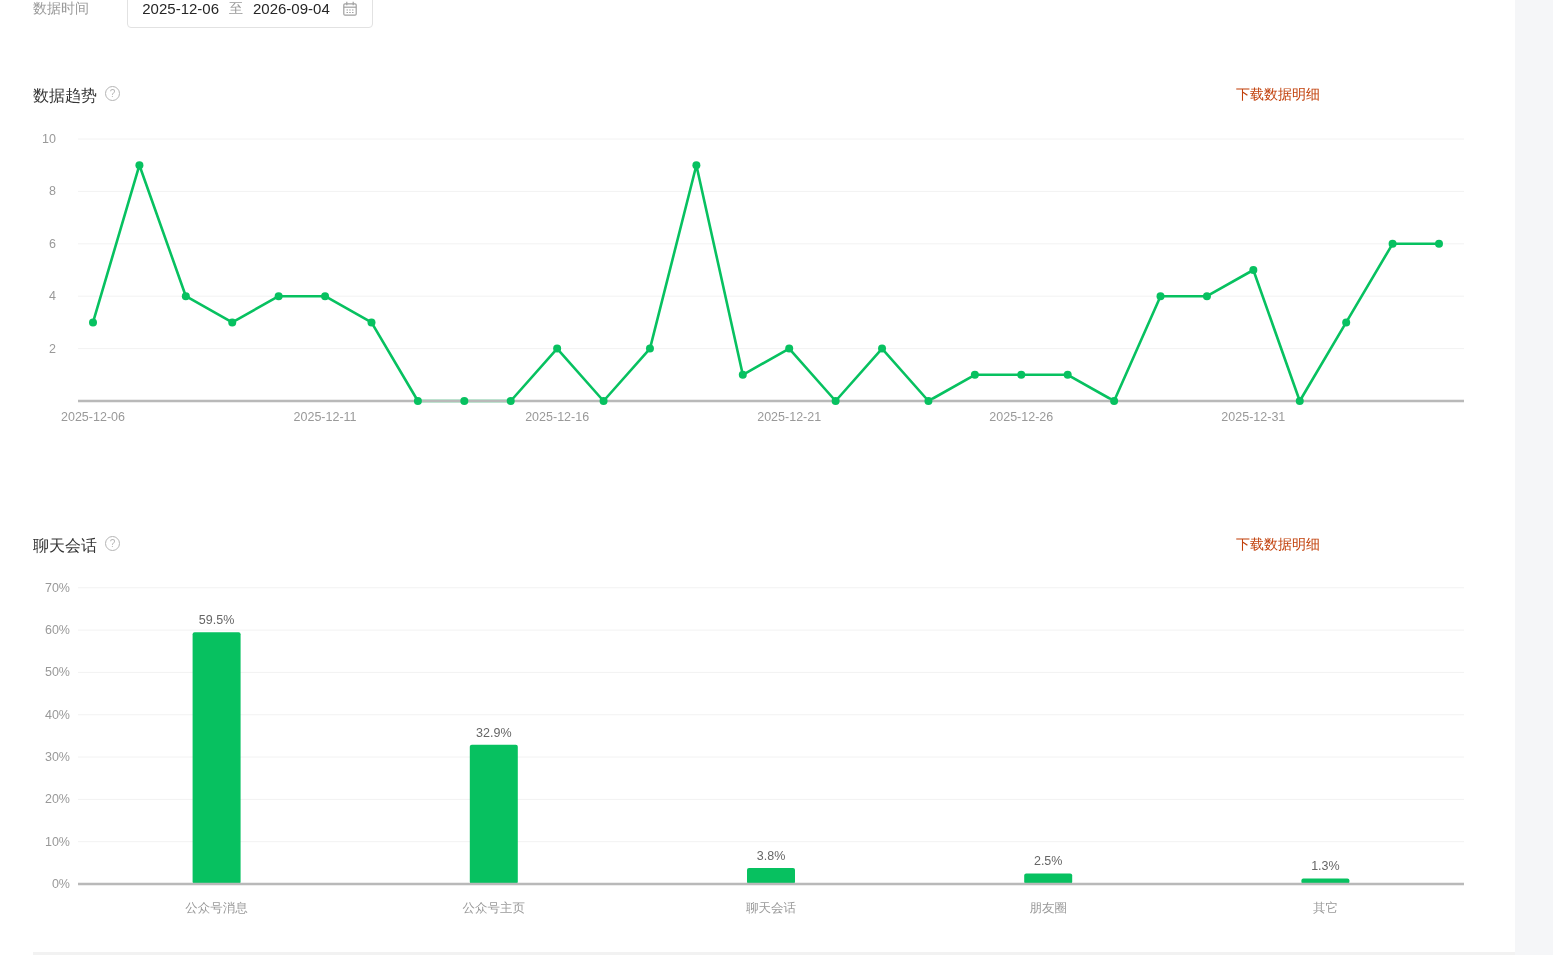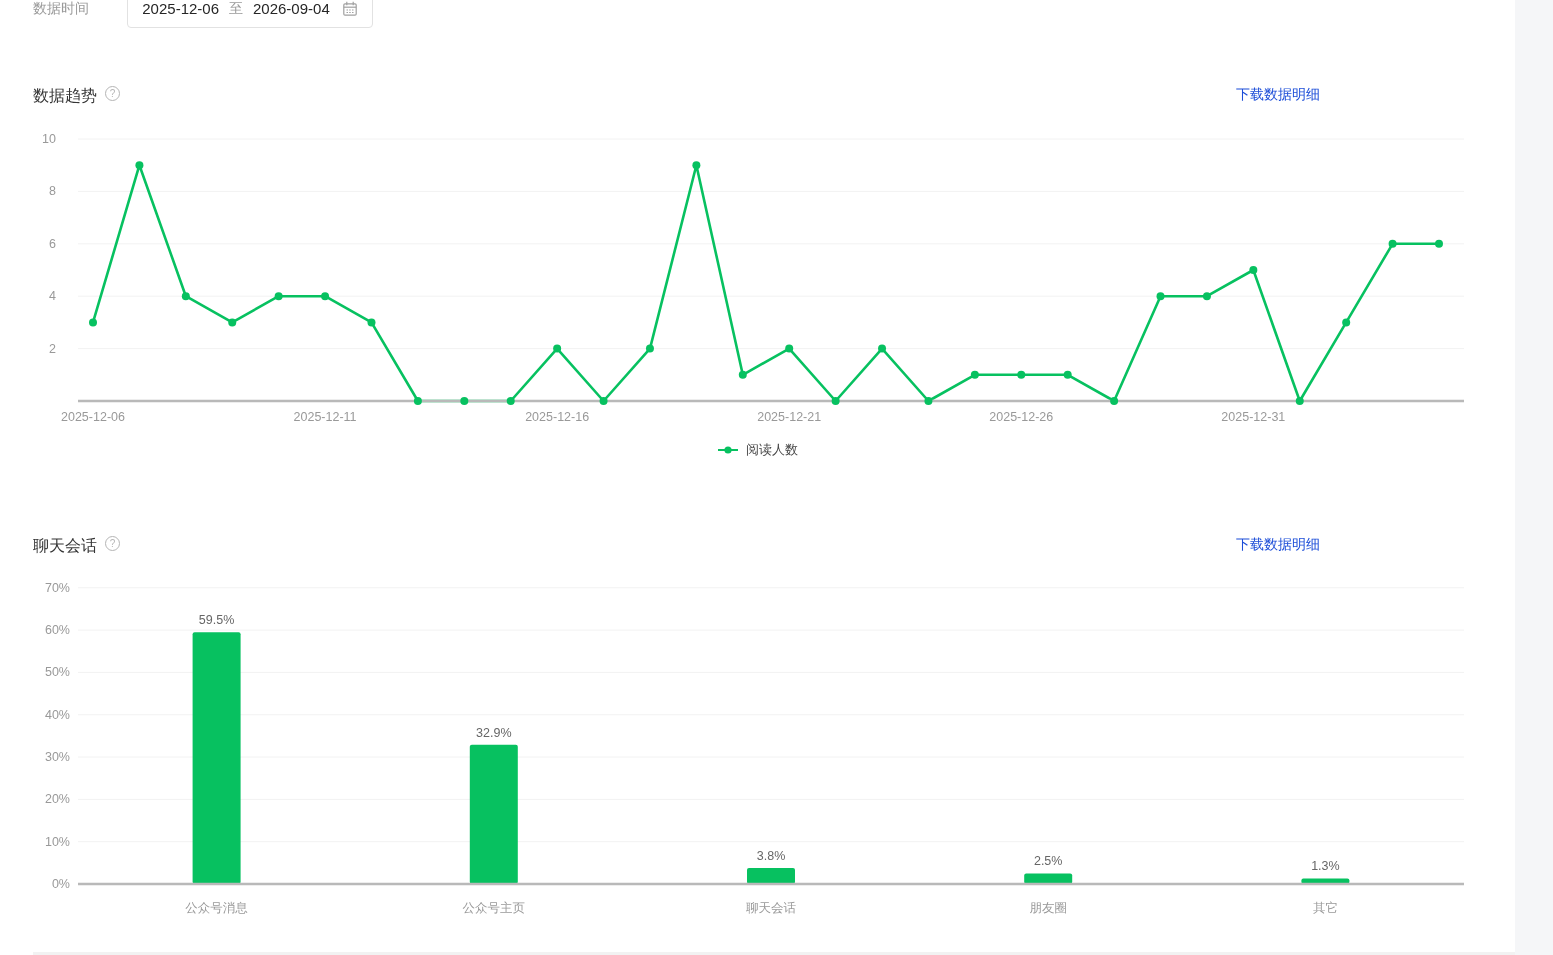--- a/index.html
+++ b/index.html
@@ -14,21 +14,21 @@
                  display:flex; align-items:center; justify-content:center; gap:10px;
                  font-size:15px; color:#262626; cursor:pointer; }
   .date-picker .sep { color:#9a9a9a; font-size:14px; }
   .cal-icon { display:inline-flex; margin-left:2px; }
 
   
   .sec-header { position:absolute; left:33px; right:85px; height:20px; display:flex; align-items:flex-start; }
   .sec-title { font-size:16px; color:#353535; }
   .help-icon { width:15px; height:15px; margin-left:8px; border:1px solid #b5b5b5; border-radius:50%;
                color:#b5b5b5; font-size:10px; line-height:13px; text-align:center; display:inline-block; cursor:pointer; }
-  .dl-link { margin-left:auto; font-size:14px; color:#1d4ed8; text-decoration:none; cursor:pointer;font-family:Liberation Serif, serif; }
+  .dl-link { margin-left:auto; font-size:14px; color:#c2410c; text-decoration:none; cursor:pointer;font-family:Liberation Serif, serif; }
 
   svg.chart { position:absolute; left:0; display:block; }
 
   
   .legend { position:absolute; top:441px; left:0; width:1515px; display:flex; justify-content:center; }
   .legend-item { display:flex; align-items:center; gap:7px; cursor:pointer; }
   .legend-text { font-size:13px; color:#454545; }
 
   .right-gutter { position:absolute; top:0; left:1515px; width:38px; height:955px; background:#f5f6f8; }
   .bottom-divider { position:absolute; left:33px; top:952px; width:1482px; height:3px; background:#f2f2f2; }
@@ -109,29 +109,20 @@
       <circle cx="1392.5862068965519" cy="123.80000000000001" r="4" fill="#07c160"></circle>
       <circle cx="1439" cy="123.80000000000001" r="4" fill="#07c160"></circle>
       <text x="93" y="301" text-anchor="middle" font-size="12.5" fill="#999999">2025-12-06</text>
       <text x="325.0689655172414" y="301" text-anchor="middle" font-size="12.5" fill="#999999">2025-12-11</text>
       <text x="557.1379310344828" y="301" text-anchor="middle" font-size="12.5" fill="#999999">2025-12-16</text>
       <text x="789.2068965517242" y="301" text-anchor="middle" font-size="12.5" fill="#999999">2025-12-21</text>
       <text x="1021.2758620689656" y="301" text-anchor="middle" font-size="12.5" fill="#999999">2025-12-26</text>
       <text x="1253.344827586207" y="301" text-anchor="middle" font-size="12.5" fill="#999999">2025-12-31</text>
     </svg>
 
-  <div class="legend">
-    <div class="legend-item">
-      <svg width="22" height="10">
-        <line x1="1" y1="5" x2="21" y2="5" stroke="#07c160" stroke-width="2"></line>
-        <circle cx="11" cy="5" r="3.6" fill="#07c160"></circle>
-      </svg>
-      <span class="legend-text">阅读人数</span>
-    </div>
-  </div>
 
   <div class="sec-header" style="top:536px;">
     <span class="sec-title">聊天会话</span>
     <span class="help-icon">?</span>
     <a class="dl-link">下载数据明细</a>
   </div>
 
   <svg id="source-svg" class="chart" style="top:575px;" width="1516" height="345">
       <text x="70" y="313" text-anchor="end" font-size="12.5" fill="#999999">0%</text>
       <line x1="78" y1="266.68" x2="1464" y2="266.68" stroke="#f2f2f2" stroke-width="1"></line>

